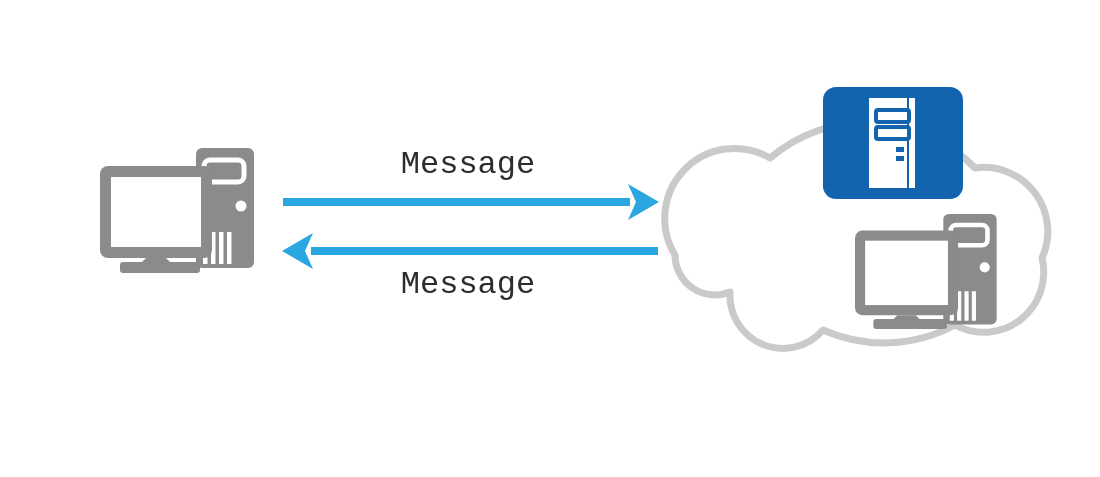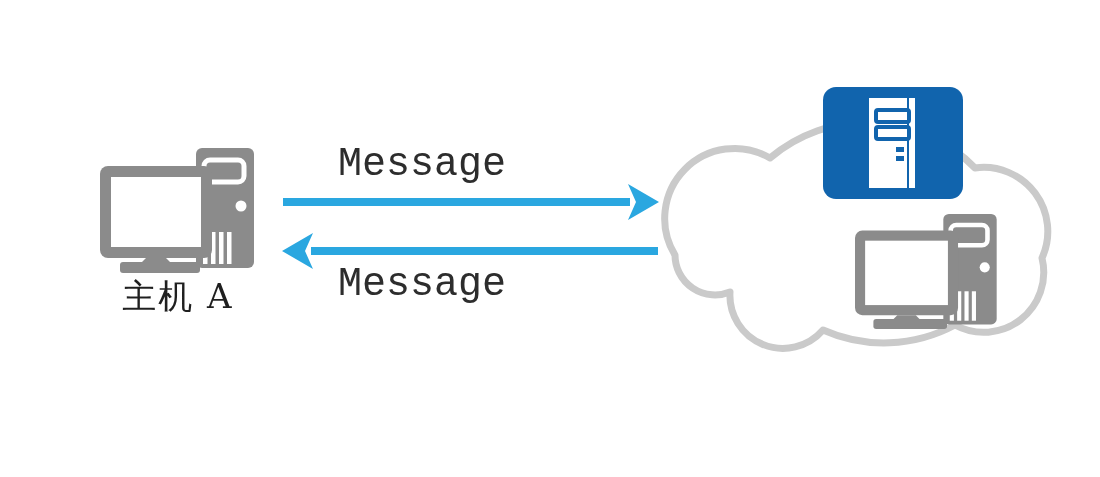--- a/index.html
+++ b/index.html
@@ -20,23 +20,23 @@
   .white-stroke  { fill:none; stroke:#ffffff; stroke-width:5; }
   .server-fill   { fill:var(--server-box,#1164ad); }
   .server-slot   { fill:#ffffff; stroke:var(--server-box,#1164ad); stroke-width:4; }
   .server-detail { fill:var(--server-box,#1164ad); }
   .server-seam   { stroke:var(--server-box,#1164ad); stroke-width:2; }
   .arrow-stroke  { stroke:var(--arrow,#2aa7e0); stroke-width:8; stroke-linecap:butt; }
   .arrow-fill    { fill:var(--arrow,#2aa7e0); }
 
   .msg-label {
     position:absolute;
-    width:260px; 
+    width:260px; text-align:center;
     font-family:"Liberation Mono","DejaVu Sans Mono",monospace;
-    font-size:40px; line-height:40px;
+    font-size:32px; line-height:40px;
     color:var(--text,#2d2d2d);
     white-space:nowrap;
   }
   .msg-top    { left:338px; top:145px; }
   .msg-bottom { left:338px; top:265px; }
 
   .host-label {
     position:absolute;
     left:88px; top:276px; width:180px; text-align:center;
     font-family:"DejaVu Serif","Liberation Serif",serif;
@@ -103,15 +103,14 @@
     <g>
       <line class="arrow-stroke" x1="658" y1="251" x2="311" y2="251"></line>
       <path class="arrow-fill" d="M313,233 L282,251 L313,269 L305,251 Z"></path>
     </g>
   </svg>
 
   <div class="msg-label msg-top">Message</div>
 
   <div class="msg-label msg-bottom">Message</div>
 
-  <div class="host-label">主机 A</div>
 
 </div>
 
 </body></html>

